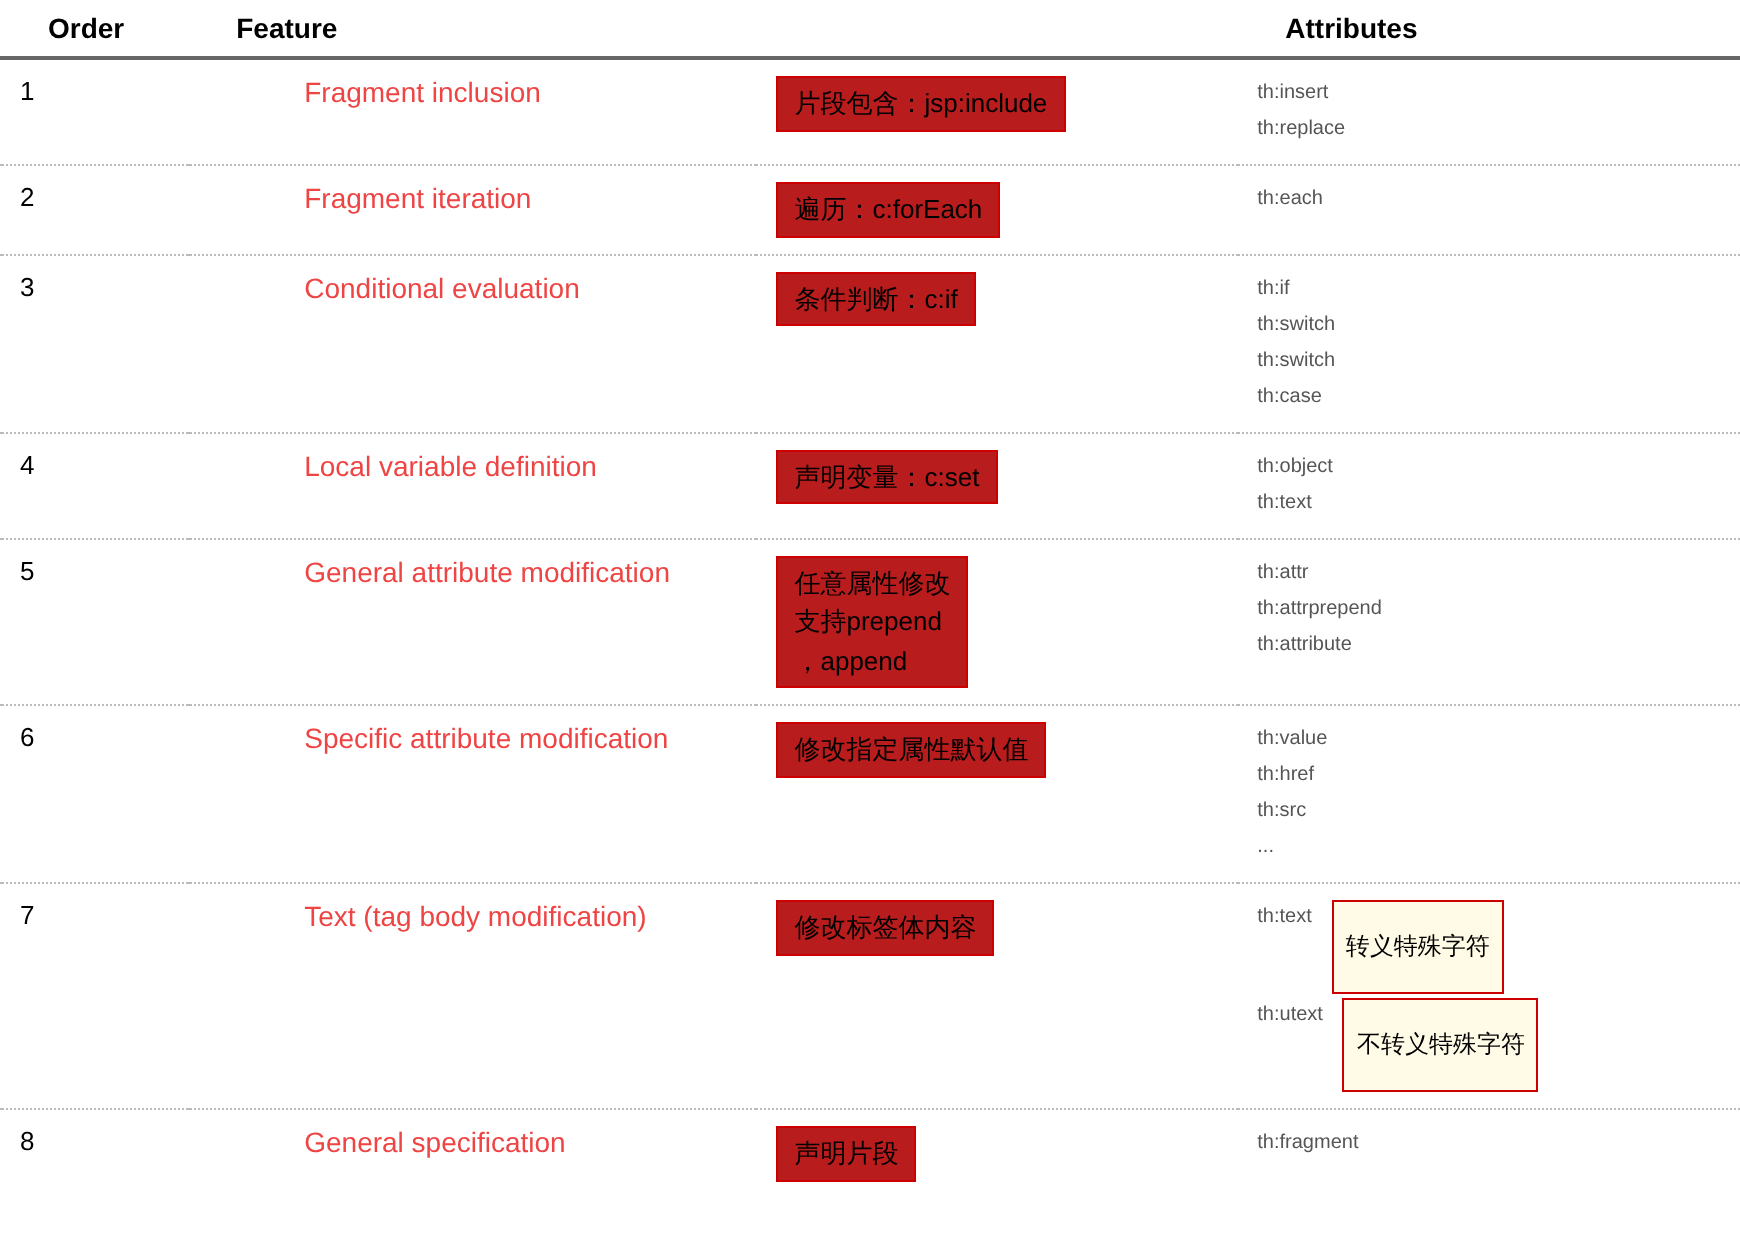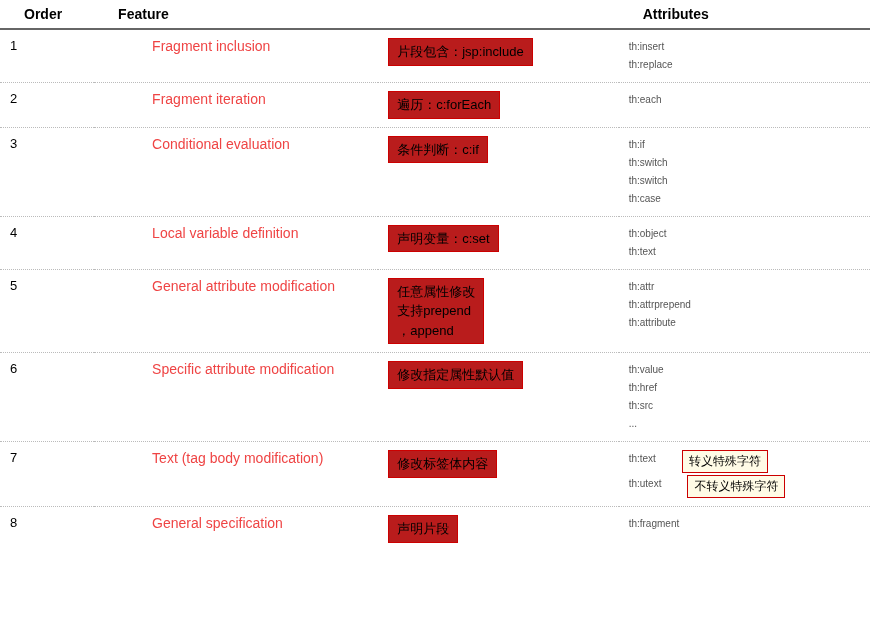--- a/index.html
+++ b/index.html
@@ -64,24 +64,24 @@
       margin-left: 48px;
     }
     .order-num {
       font-size: 13px;
       color: #000;
     }
     .tooltip-box {
       display: inline-block;
       border: 1.5px solid #c00;
       background: #fffbe6;
-      padding: 2px 6px;
+      padding: 14px 6px;
       font-size: 12px;
       color: #000;
-      margin-left: 20px;
+      margin-left: 4px;
     }
     .attr-with-tooltip {
       display: flex;
       flex-direction: column;
       gap: 2px;
     }
     .attr-row-inline {
       display: flex;
       align-items: flex-start;
       gap: 6px;

